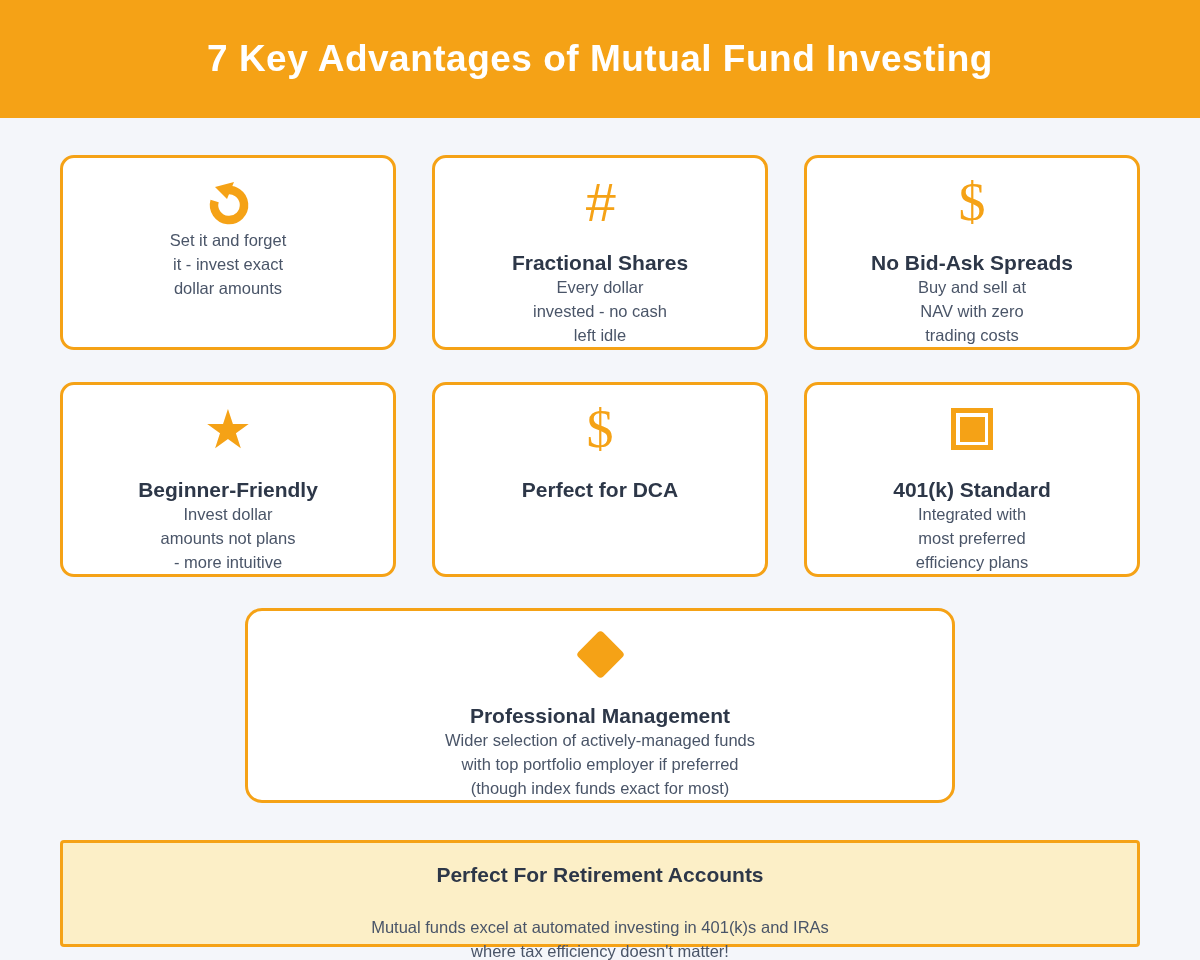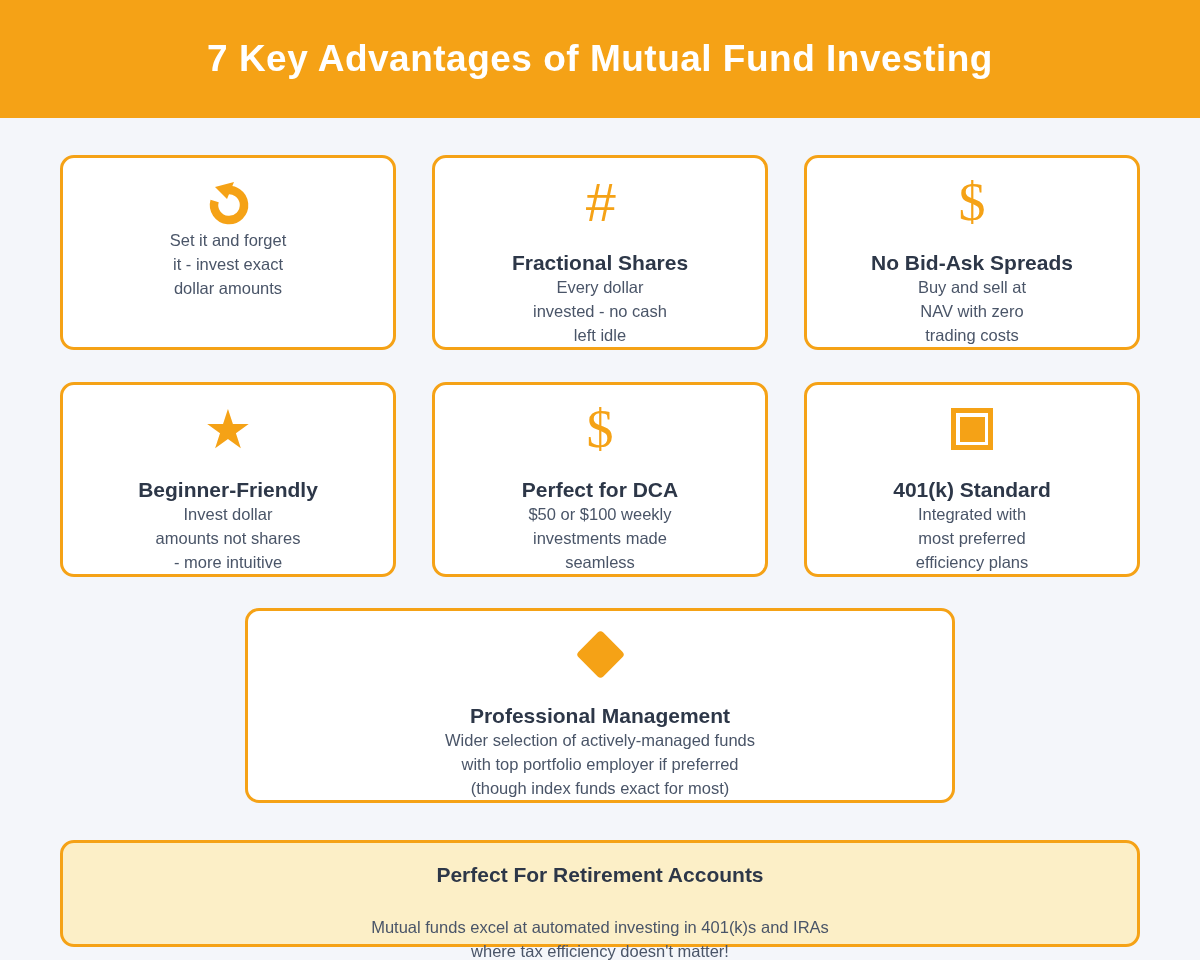--- a/index.html
+++ b/index.html
@@ -100,30 +100,31 @@
     font-size: 16.5px;
     line-height: 24px;
     color: #4A5568;
   }
 
   
   .wide-card {
     width: 710px;
     margin: 31px auto 0 auto;
     padding-top: 16px;
+    border-radius: 17px;
   }
   .wide-card .icon-wrap { height: 56px; }
 
   
   .banner {
     margin-top: 37px;
     height: 107px;
     background: #FCEFC7;
     border: 3px solid #F5A216;
-    border-radius: 14px;
+    border-radius: 4px;
     text-align: center;
     padding-top: 20px;
   }
   .banner-title {
     font-size: 21px;
     font-weight: bold;
     color: #2D3748;
   }
   .banner-body {
     margin-top: 28px;
@@ -183,35 +184,30 @@
         </div>
       </div>
 
       <div class="card">
         <div class="icon-wrap">
           <span class="glyph-icon glyph-star">★</span>
         </div>
         <div class="card-title">Beginner-Friendly</div>
         <div class="card-body">
           <div>Invest dollar</div>
-          <div>amounts not shares</div>
+          <div>amounts not plans</div>
           <div>- more intuitive</div>
         </div>
       </div>
 
       <div class="card">
         <div class="icon-wrap">
           <span class="glyph-icon glyph-dollar">$</span>
         </div>
         <div class="card-title">Perfect for DCA</div>
-        <div class="card-body">
-          <div>$50 or $100 weekly</div>
-          <div>investments made</div>
-          <div>seamless</div>
-        </div>
       </div>
 
       <div class="card">
         <div class="icon-wrap">
           <div class="square-icon">
             <div class="inner"></div>
           </div>
         </div>
         <div class="card-title">401(k) Standard</div>
         <div class="card-body">

